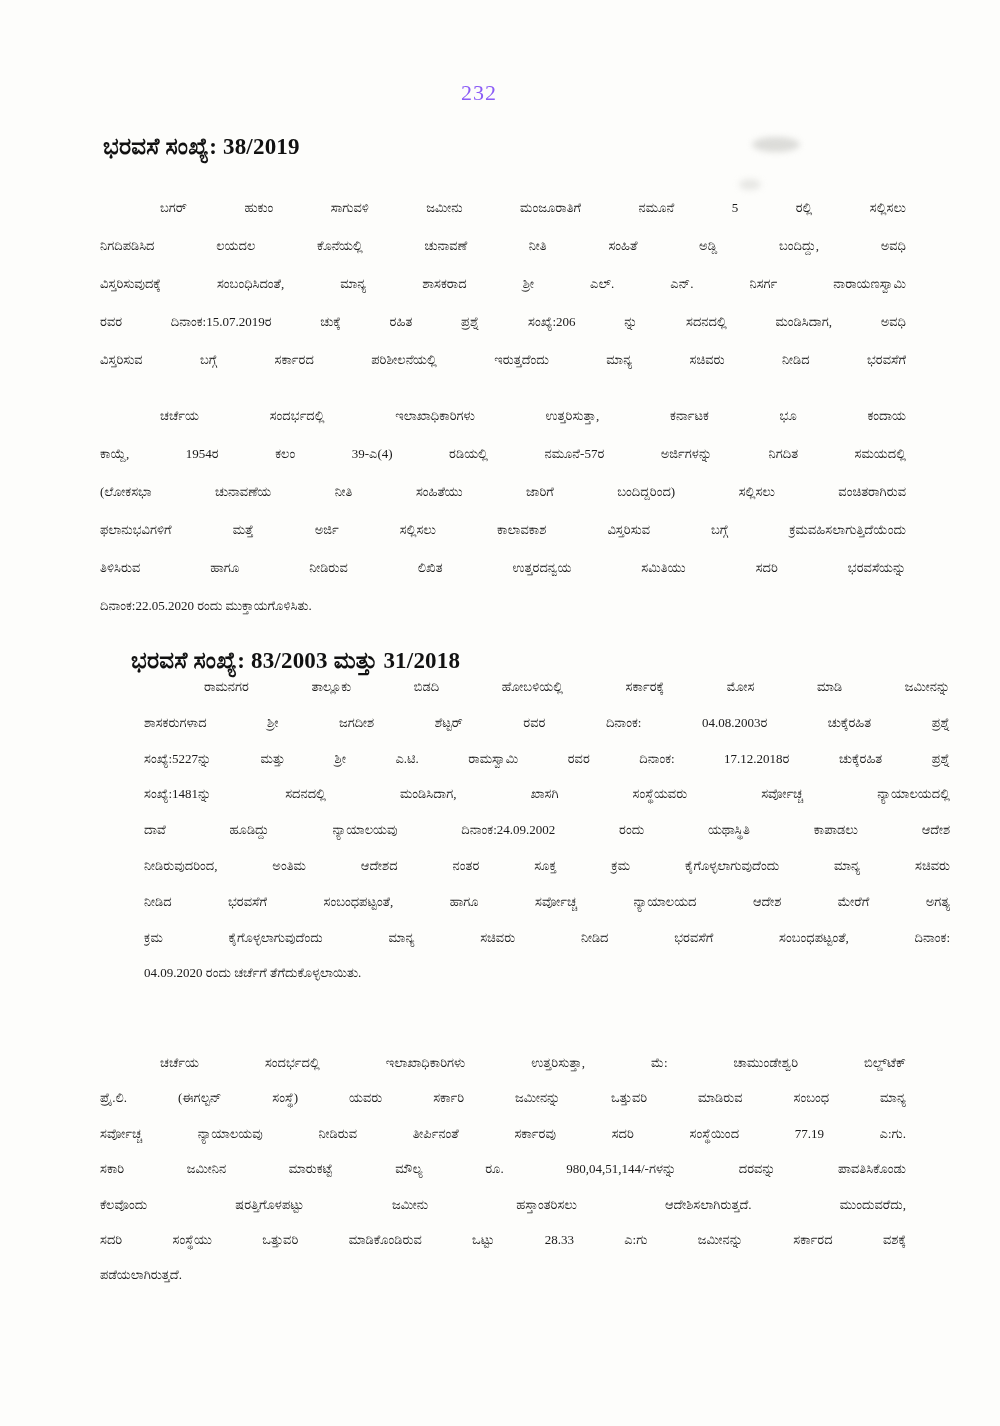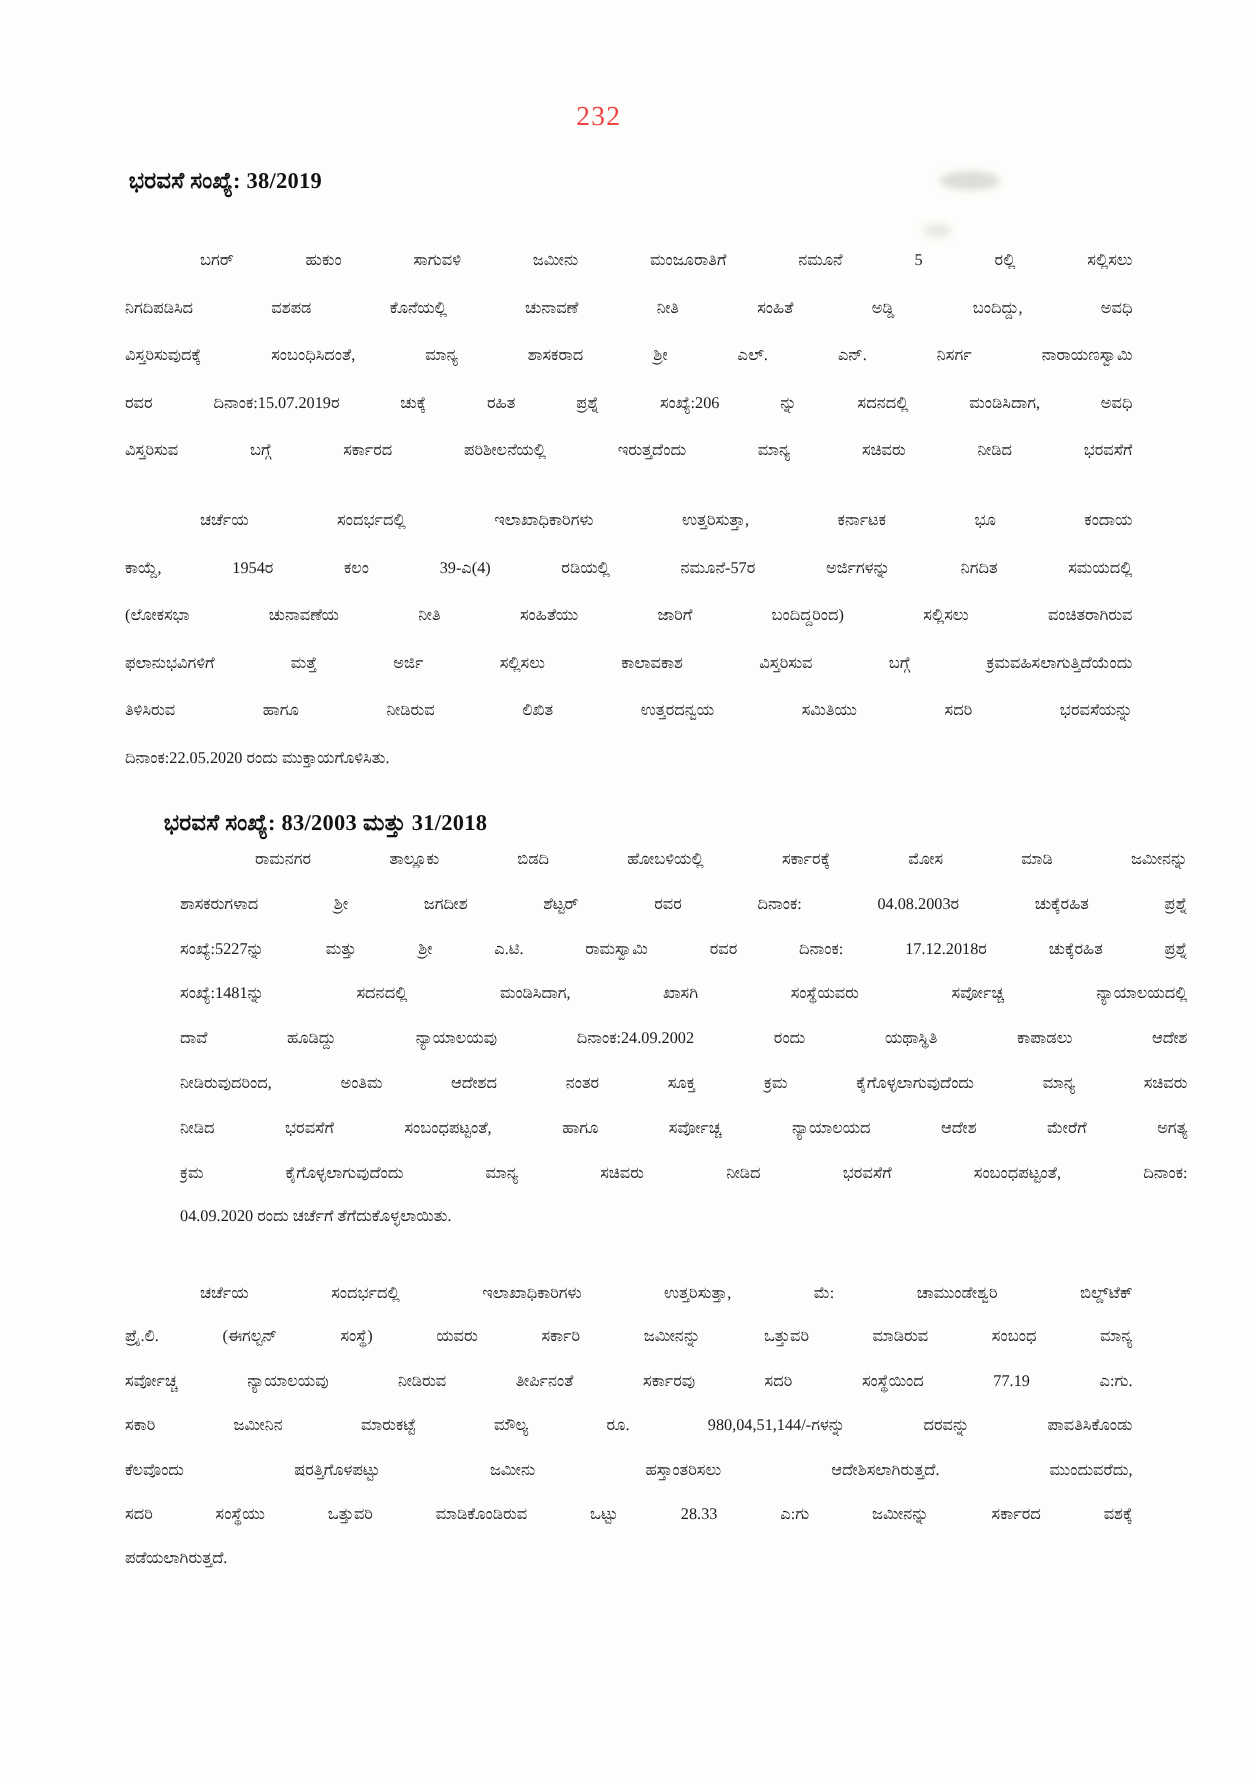--- a/index.html
+++ b/index.html
@@ -8,36 +8,36 @@
     background: #fdfdfb;
     font-family: "Liberation Serif", "DejaVu Serif", serif;
     color: #181818;
     position: relative;
     overflow: hidden;
   }
   .page { position: absolute; inset: 0; background: #fdfdfb; }
 
   .pageno {
     position: absolute; top: 80px; left: 0; width: 958px;
-    text-align: center; font-size: 22px; letter-spacing: 1px; color: #ef4444;
+    text-align: center; font-size: 22px; letter-spacing: 1px; color: #8b5cf6;
   }
 
   .head {
     position: absolute; left: 103px; margin: 0;
-    font-size: 18px; font-weight: 700; color: #111;
+    font-size: 23px; font-weight: 700; color: #111;
     letter-spacing: 0.2px; white-space: nowrap;
   }
   .h1a { top: 134px; }
   .h2a { top: 648px; margin-left: 28px; }
 
   .para { position: absolute; left: 100px; width: 806px; }
   .p1 { top: 189px; }
   .p2 { top: 397px; }
   .p3 { top: 669px; margin-left: 44px; }
-  .p4 { top: 1016px; }
+  .p4 { top: 1045px; }
 
   .p1 .jl, .p2 .jl { height: 38px; line-height: 38px; }
   .p3 .jl { height: 35.8px; line-height: 35.8px; }
   .p4 .jl { height: 35.4px; line-height: 35.4px; }
 
   .jl {
     font-size: 13px; color: #1a1a1a;
     text-align: justify; text-align-last: justify;
     overflow: hidden;
   }
@@ -59,21 +59,21 @@
 
   <div class="pageno">232</div>
 
   <div class="smudge s1"></div>
   <div class="smudge s2"></div>
 
   <h1 class="head h1a">ಭರವಸೆ ಸಂಖ್ಯೆ: 38/2019</h1>
 
   <div class="para p1">
     <div class="jl ind">ಬಗರ್ ಹುಕುಂ ಸಾಗುವಳಿ ಜಮೀನು ಮಂಜೂರಾತಿಗೆ ನಮೂನೆ 5 ರಲ್ಲಿ ಸಲ್ಲಿಸಲು</div>
-    <div class="jl">ನಿಗದಿಪಡಿಸಿದ ವಶಪಡ ಕೊನೆಯಲ್ಲಿ ಚುನಾವಣೆ ನೀತಿ ಸಂಹಿತೆ ಅಡ್ಡಿ ಬಂದಿದ್ದು, ಅವಧಿ</div>
+    <div class="jl">ನಿಗದಿಪಡಿಸಿದ ಲಯದಲ ಕೊನೆಯಲ್ಲಿ ಚುನಾವಣೆ ನೀತಿ ಸಂಹಿತೆ ಅಡ್ಡಿ ಬಂದಿದ್ದು, ಅವಧಿ</div>
     <div class="jl">ವಿಸ್ತರಿಸುವುದಕ್ಕೆ ಸಂಬಂಧಿಸಿದಂತೆ, ಮಾನ್ಯ ಶಾಸಕರಾದ ಶ್ರೀ ಎಲ್. ಎನ್. ನಿಸರ್ಗ ನಾರಾಯಣಸ್ವಾಮಿ</div>
     <div class="jl">ರವರ ದಿನಾಂಕ:15.07.2019ರ ಚುಕ್ಕೆ ರಹಿತ ಪ್ರಶ್ನೆ ಸಂಖ್ಯೆ:206 ನ್ನು ಸದನದಲ್ಲಿ ಮಂಡಿಸಿದಾಗ, ಅವಧಿ</div>
     <div class="jl">ವಿಸ್ತರಿಸುವ ಬಗ್ಗೆ ಸರ್ಕಾರದ ಪರಿಶೀಲನೆಯಲ್ಲಿ ಇರುತ್ತದೆಂದು ಮಾನ್ಯ ಸಚಿವರು ನೀಡಿದ ಭರವಸೆಗೆ</div>
   </div>
 
   <div class="para p2">
     <div class="jl ind">ಚರ್ಚೆಯ ಸಂದರ್ಭದಲ್ಲಿ ಇಲಾಖಾಧಿಕಾರಿಗಳು ಉತ್ತರಿಸುತ್ತಾ, ಕರ್ನಾಟಕ ಭೂ ಕಂದಾಯ</div>
     <div class="jl">ಕಾಯ್ದೆ, 1954ರ ಕಲಂ 39-ಎ(4) ರಡಿಯಲ್ಲಿ ನಮೂನೆ-57ರ ಅರ್ಜಿಗಳನ್ನು ನಿಗದಿತ  ಸಮಯದಲ್ಲಿ</div>
     <div class="jl">(ಲೋಕಸಭಾ ಚುನಾವಣೆಯ ನೀತಿ ಸಂಹಿತೆಯು ಜಾರಿಗೆ ಬಂದಿದ್ದರಿಂದ) ಸಲ್ಲಿಸಲು ವಂಚಿತರಾಗಿರುವ</div>
     <div class="jl">ಫಲಾನುಭವಿಗಳಿಗೆ ಮತ್ತೆ ಅರ್ಜಿ ಸಲ್ಲಿಸಲು ಕಾಲಾವಕಾಶ ವಿಸ್ತರಿಸುವ ಬಗ್ಗೆ ಕ್ರಮವಹಿಸಲಾಗುತ್ತಿದೆಯೆಂದು</div>

